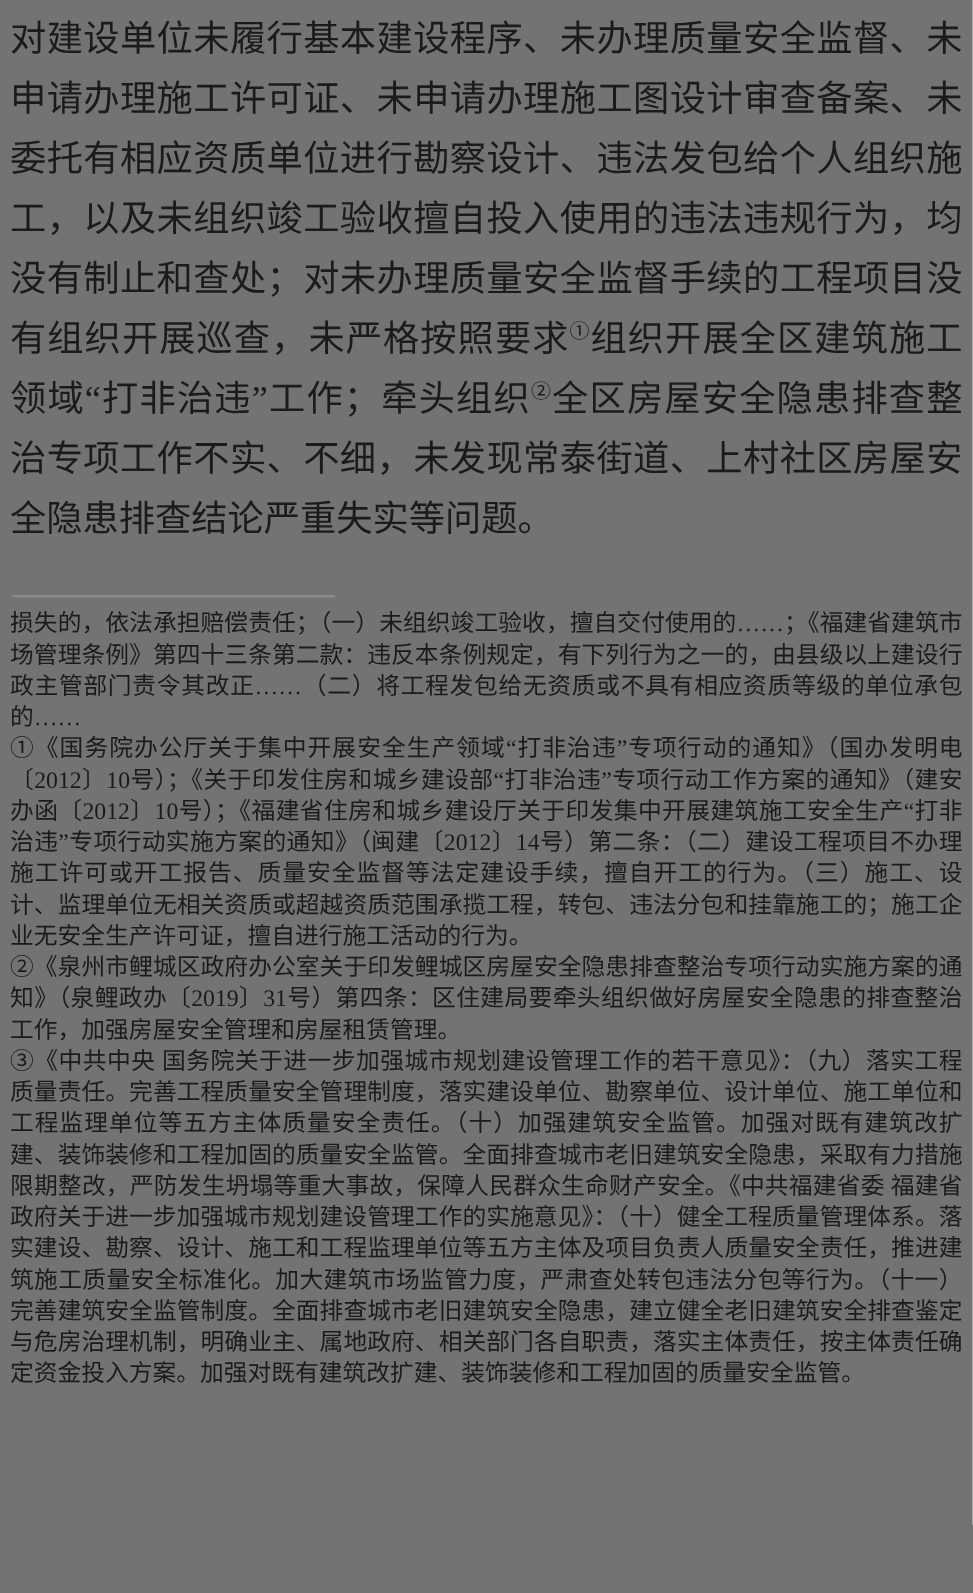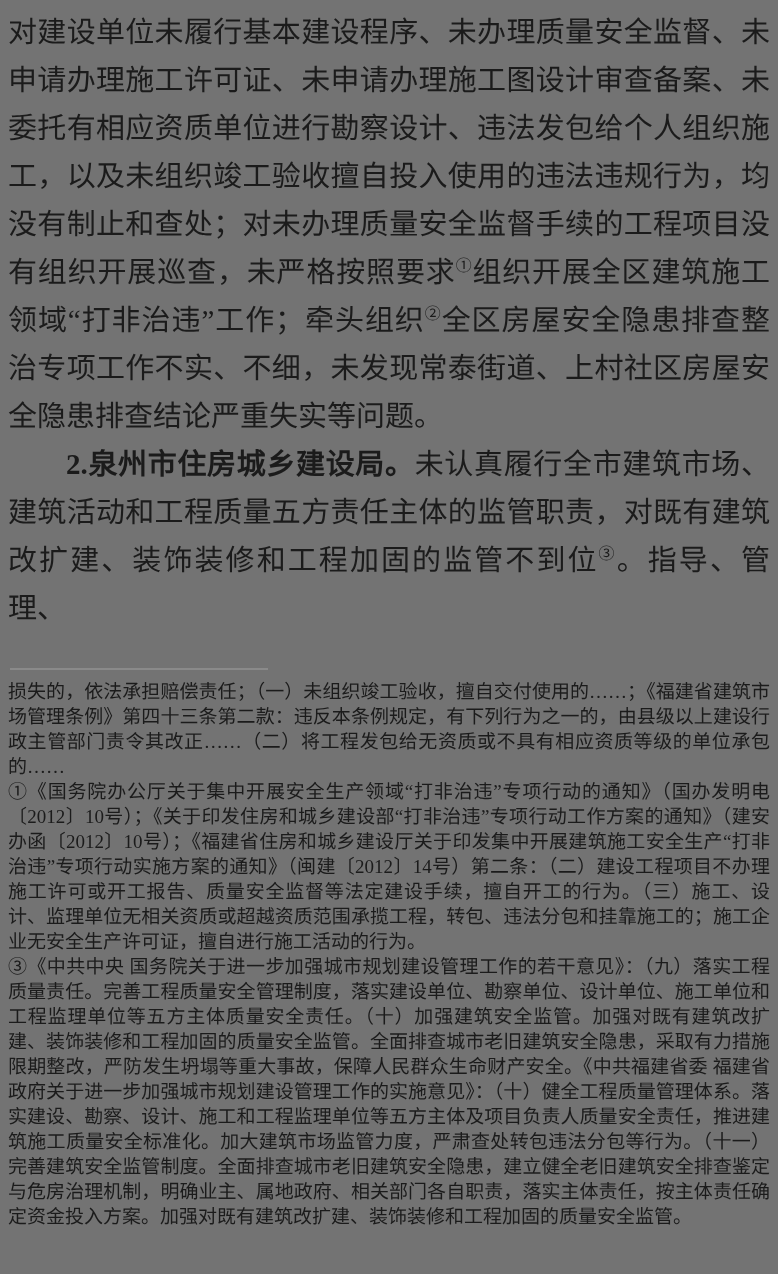--- a/index.html
+++ b/index.html
@@ -49,24 +49,24 @@
   .footnotes p { margin: 0; }
   .fn-marker { display: inline; }
 </style>
 </head>
 <body>
 
 <div class="page" style="background: #737373; color: rgb(27, 27, 27);">
 
   <div class="body-text">
     <p><span>对建设单位未履行基本建设程序、未办理质量安全监督、未申请办理施工许可证、未申请办理施工图设计审查备案、未委托有相应资质单位进行勘察设计、违法发包给个人组织施工，以及未组织竣工验收擅自投入使用的违法违规行为，均没有制止和查处；对未办理质量安全监督手续的工程项目没有组织开展巡查，未严格按照要求</span><sup class="fn-ref">①</sup><span>组织开展全区建筑施工领域“打非治违”工作；牵头组织</span><sup class="fn-ref">②</sup><span>全区房屋安全隐患排查整治专项工作不实、不细，未发现常泰街道、上村社区房屋安全隐患排查结论严重失实等问题。</span></p>
-    <p class="para-indent"><span class="para-lead">2.泉州市住房城乡建设局。</span><span>未认真履行全市建筑市场、建筑活动和工程质量五方责任主体的监管职责，对既有建筑改扩建、装饰装修和工程加固的监管不到位</span><sup class="fn-ref">③</sup><span>。指导、管理、</span></p>
   </div>
 
   <hr class="fn-sep" style="border-top-color: rgb(138, 138, 138);">
 
   <div class="footnotes">
     <p>损失的，依法承担赔偿责任；（一）未组织竣工验收，擅自交付使用的……；《福建省建筑市场管理条例》第四十三条第二款：违反本条例规定，有下列行为之一的，由县级以上建设行政主管部门责令其改正……（二）将工程发包给无资质或不具有相应资质等级的单位承包的……</p>
     <p><span class="fn-marker">①</span><span>《国务院办公厅关于集中开展安全生产领域“打非治违”专项行动的通知》（国办发明电〔2012〕10号）；《关于印发住房和城乡建设部“打非治违”专项行动工作方案的通知》（建安办函〔2012〕10号）；《福建省住房和城乡建设厅关于印发集中开展建筑施工安全生产“打非治违”专项行动实施方案的通知》（闽建〔2012〕14号）第二条：（二）建设工程项目不办理施工许可或开工报告、质量安全监督等法定建设手续，擅自开工的行为。（三）施工、设计、监理单位无相关资质或超越资质范围承揽工程，转包、违法分包和挂靠施工的；施工企业无安全生产许可证，擅自进行施工活动的行为。</span></p>
+    <p><span class="fn-marker">②</span><span>《泉州市鲤城区政府办公室关于印发鲤城区房屋安全隐患排查整治专项行动实施方案的通知》（泉鲤政办〔2019〕31号）第四条：区住建局要牵头组织做好房屋安全隐患的排查整治工作，加强房屋安全管理和房屋租赁管理。</span></p>
     <p><span class="fn-marker">③</span><span>《中共中央 国务院关于进一步加强城市规划建设管理工作的若干意见》：（九）落实工程质量责任。完善工程质量安全管理制度，落实建设单位、勘察单位、设计单位、施工单位和工程监理单位等五方主体质量安全责任。（十）加强建筑安全监管。加强对既有建筑改扩建、装饰装修和工程加固的质量安全监管。全面排查城市老旧建筑安全隐患，采取有力措施限期整改，严防发生坍塌等重大事故，保障人民群众生命财产安全。《中共福建省委 福建省政府关于进一步加强城市规划建设管理工作的实施意见》：（十）健全工程质量管理体系。落实建设、勘察、设计、施工和工程监理单位等五方主体及项目负责人质量安全责任，推进建筑施工质量安全标准化。加大建筑市场监管力度，严肃查处转包违法分包等行为。（十一）完善建筑安全监管制度。全面排查城市老旧建筑安全隐患，建立健全老旧建筑安全排查鉴定与危房治理机制，明确业主、属地政府、相关部门各自职责，落实主体责任，按主体责任确定资金投入方案。加强对既有建筑改扩建、装饰装修和工程加固的质量安全监管。</span></p>
   </div>
 
 </div>
 
 </body></html>

